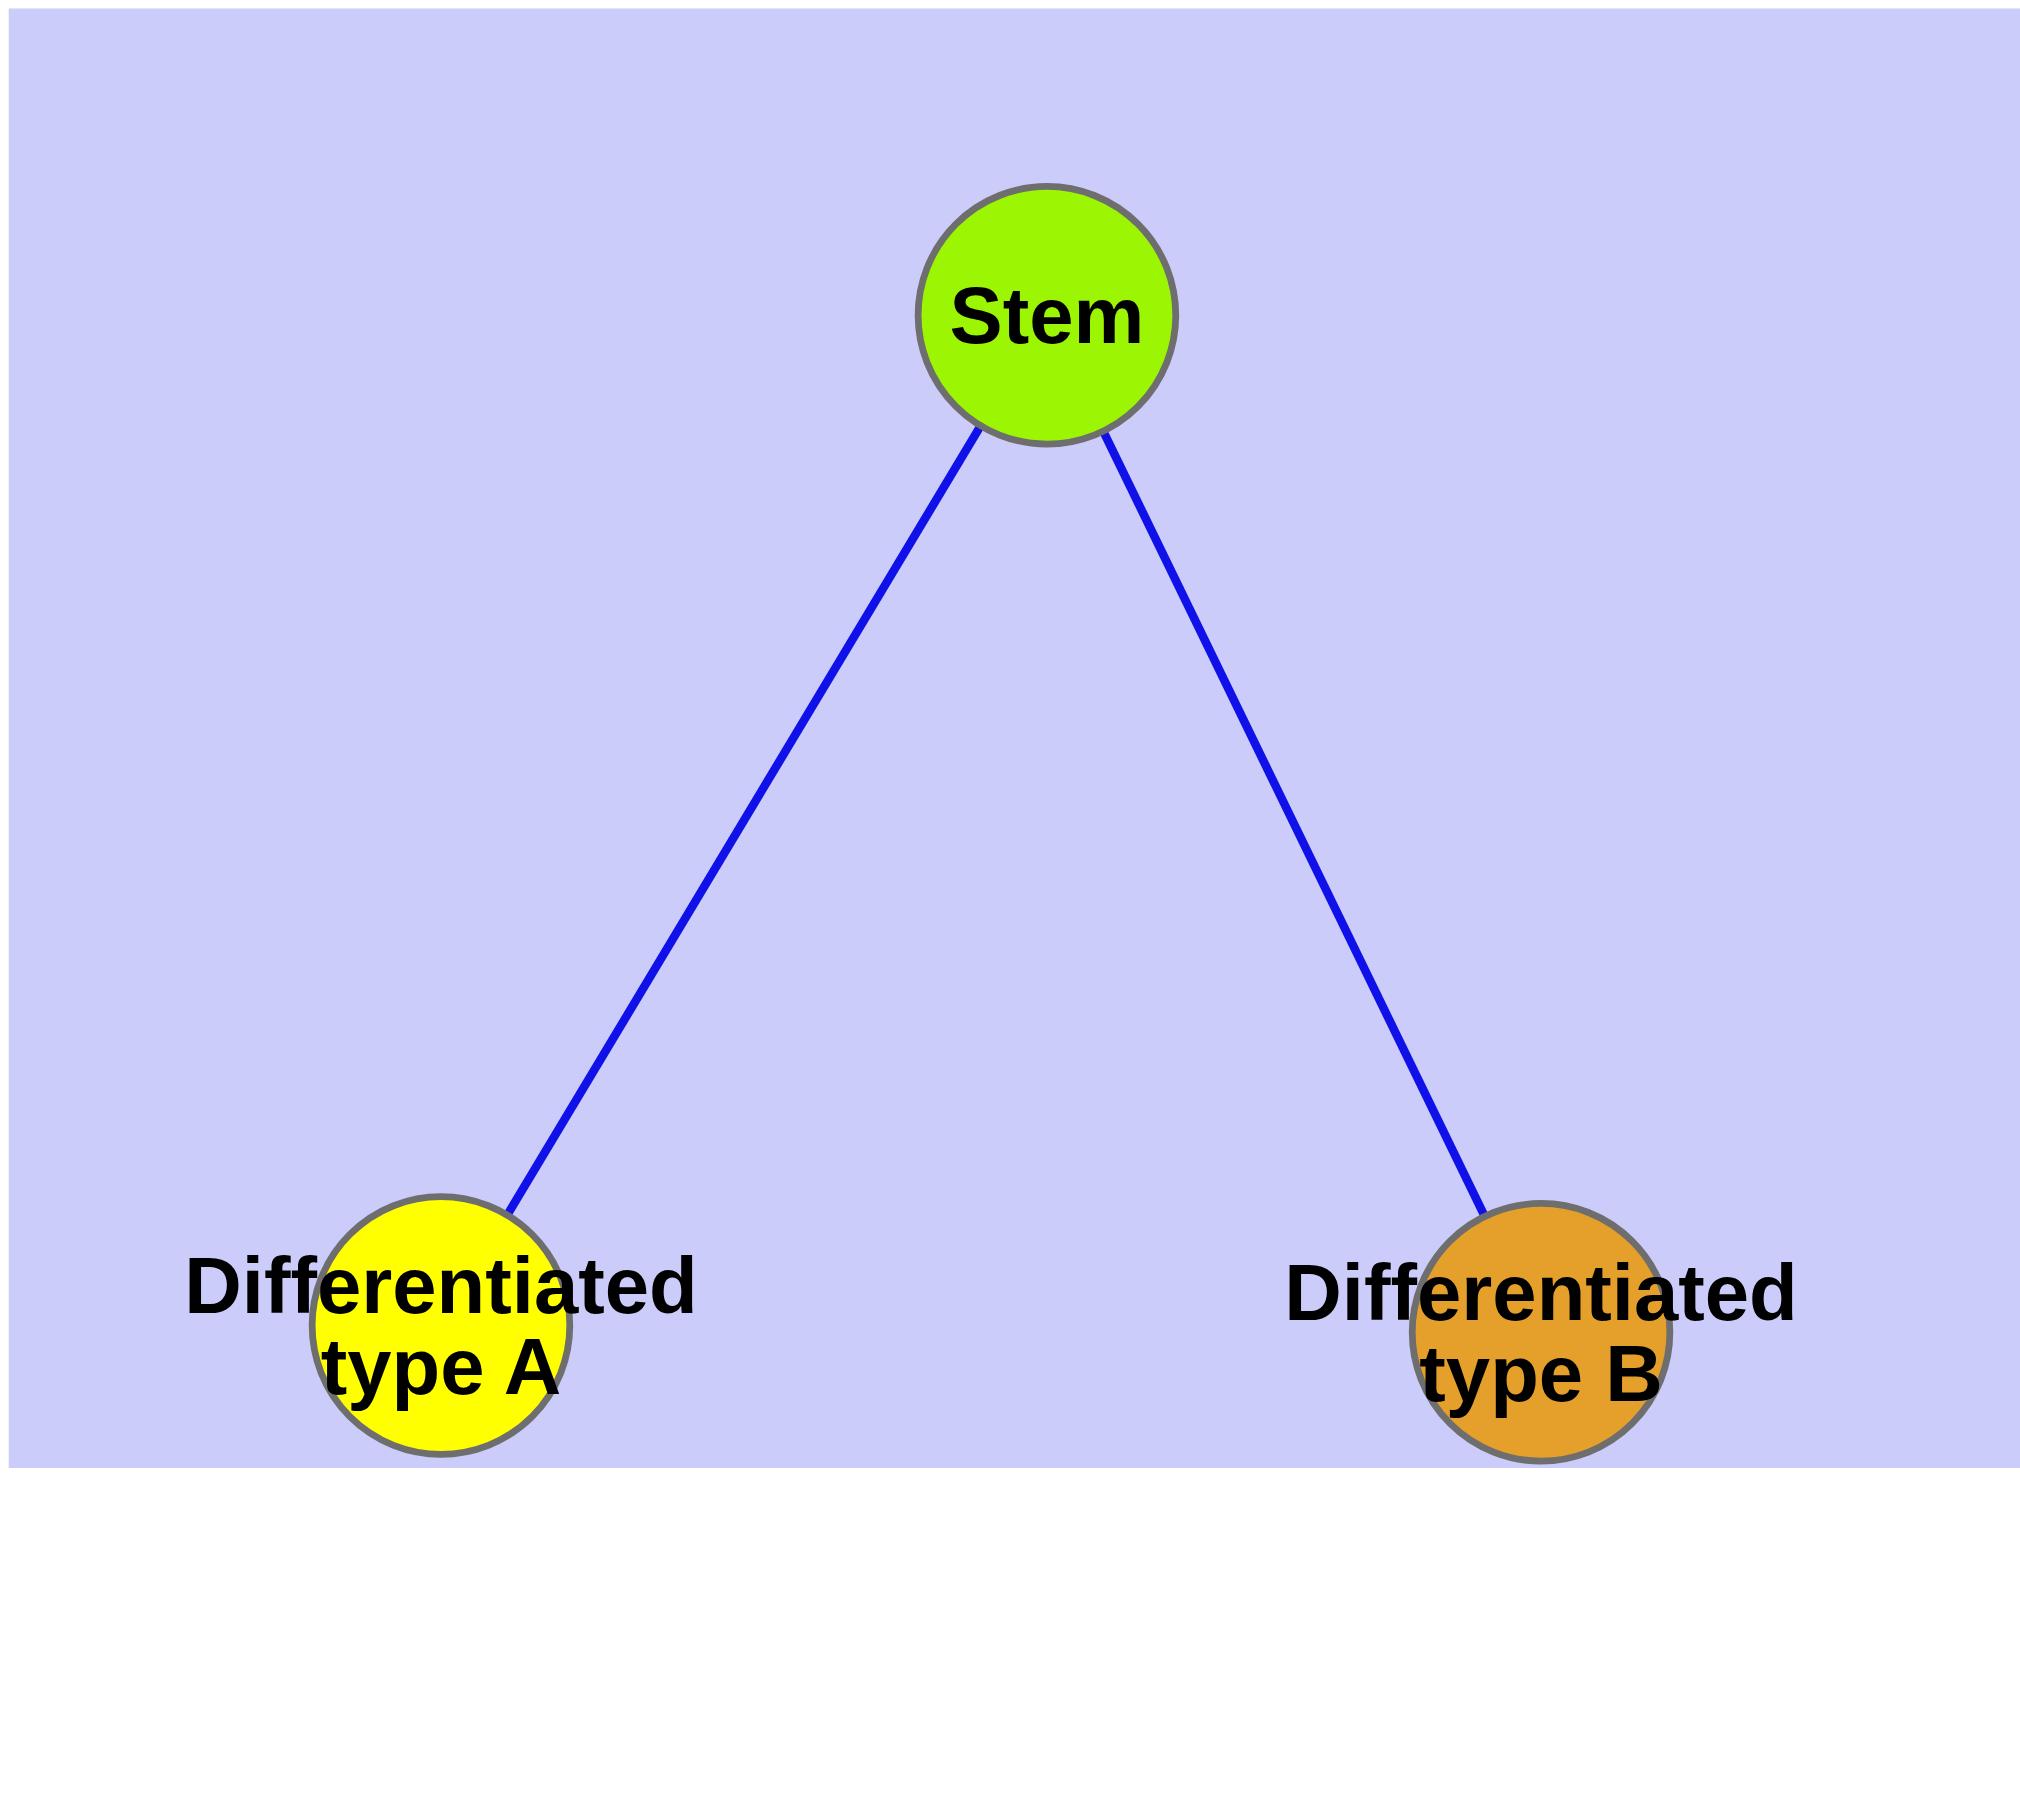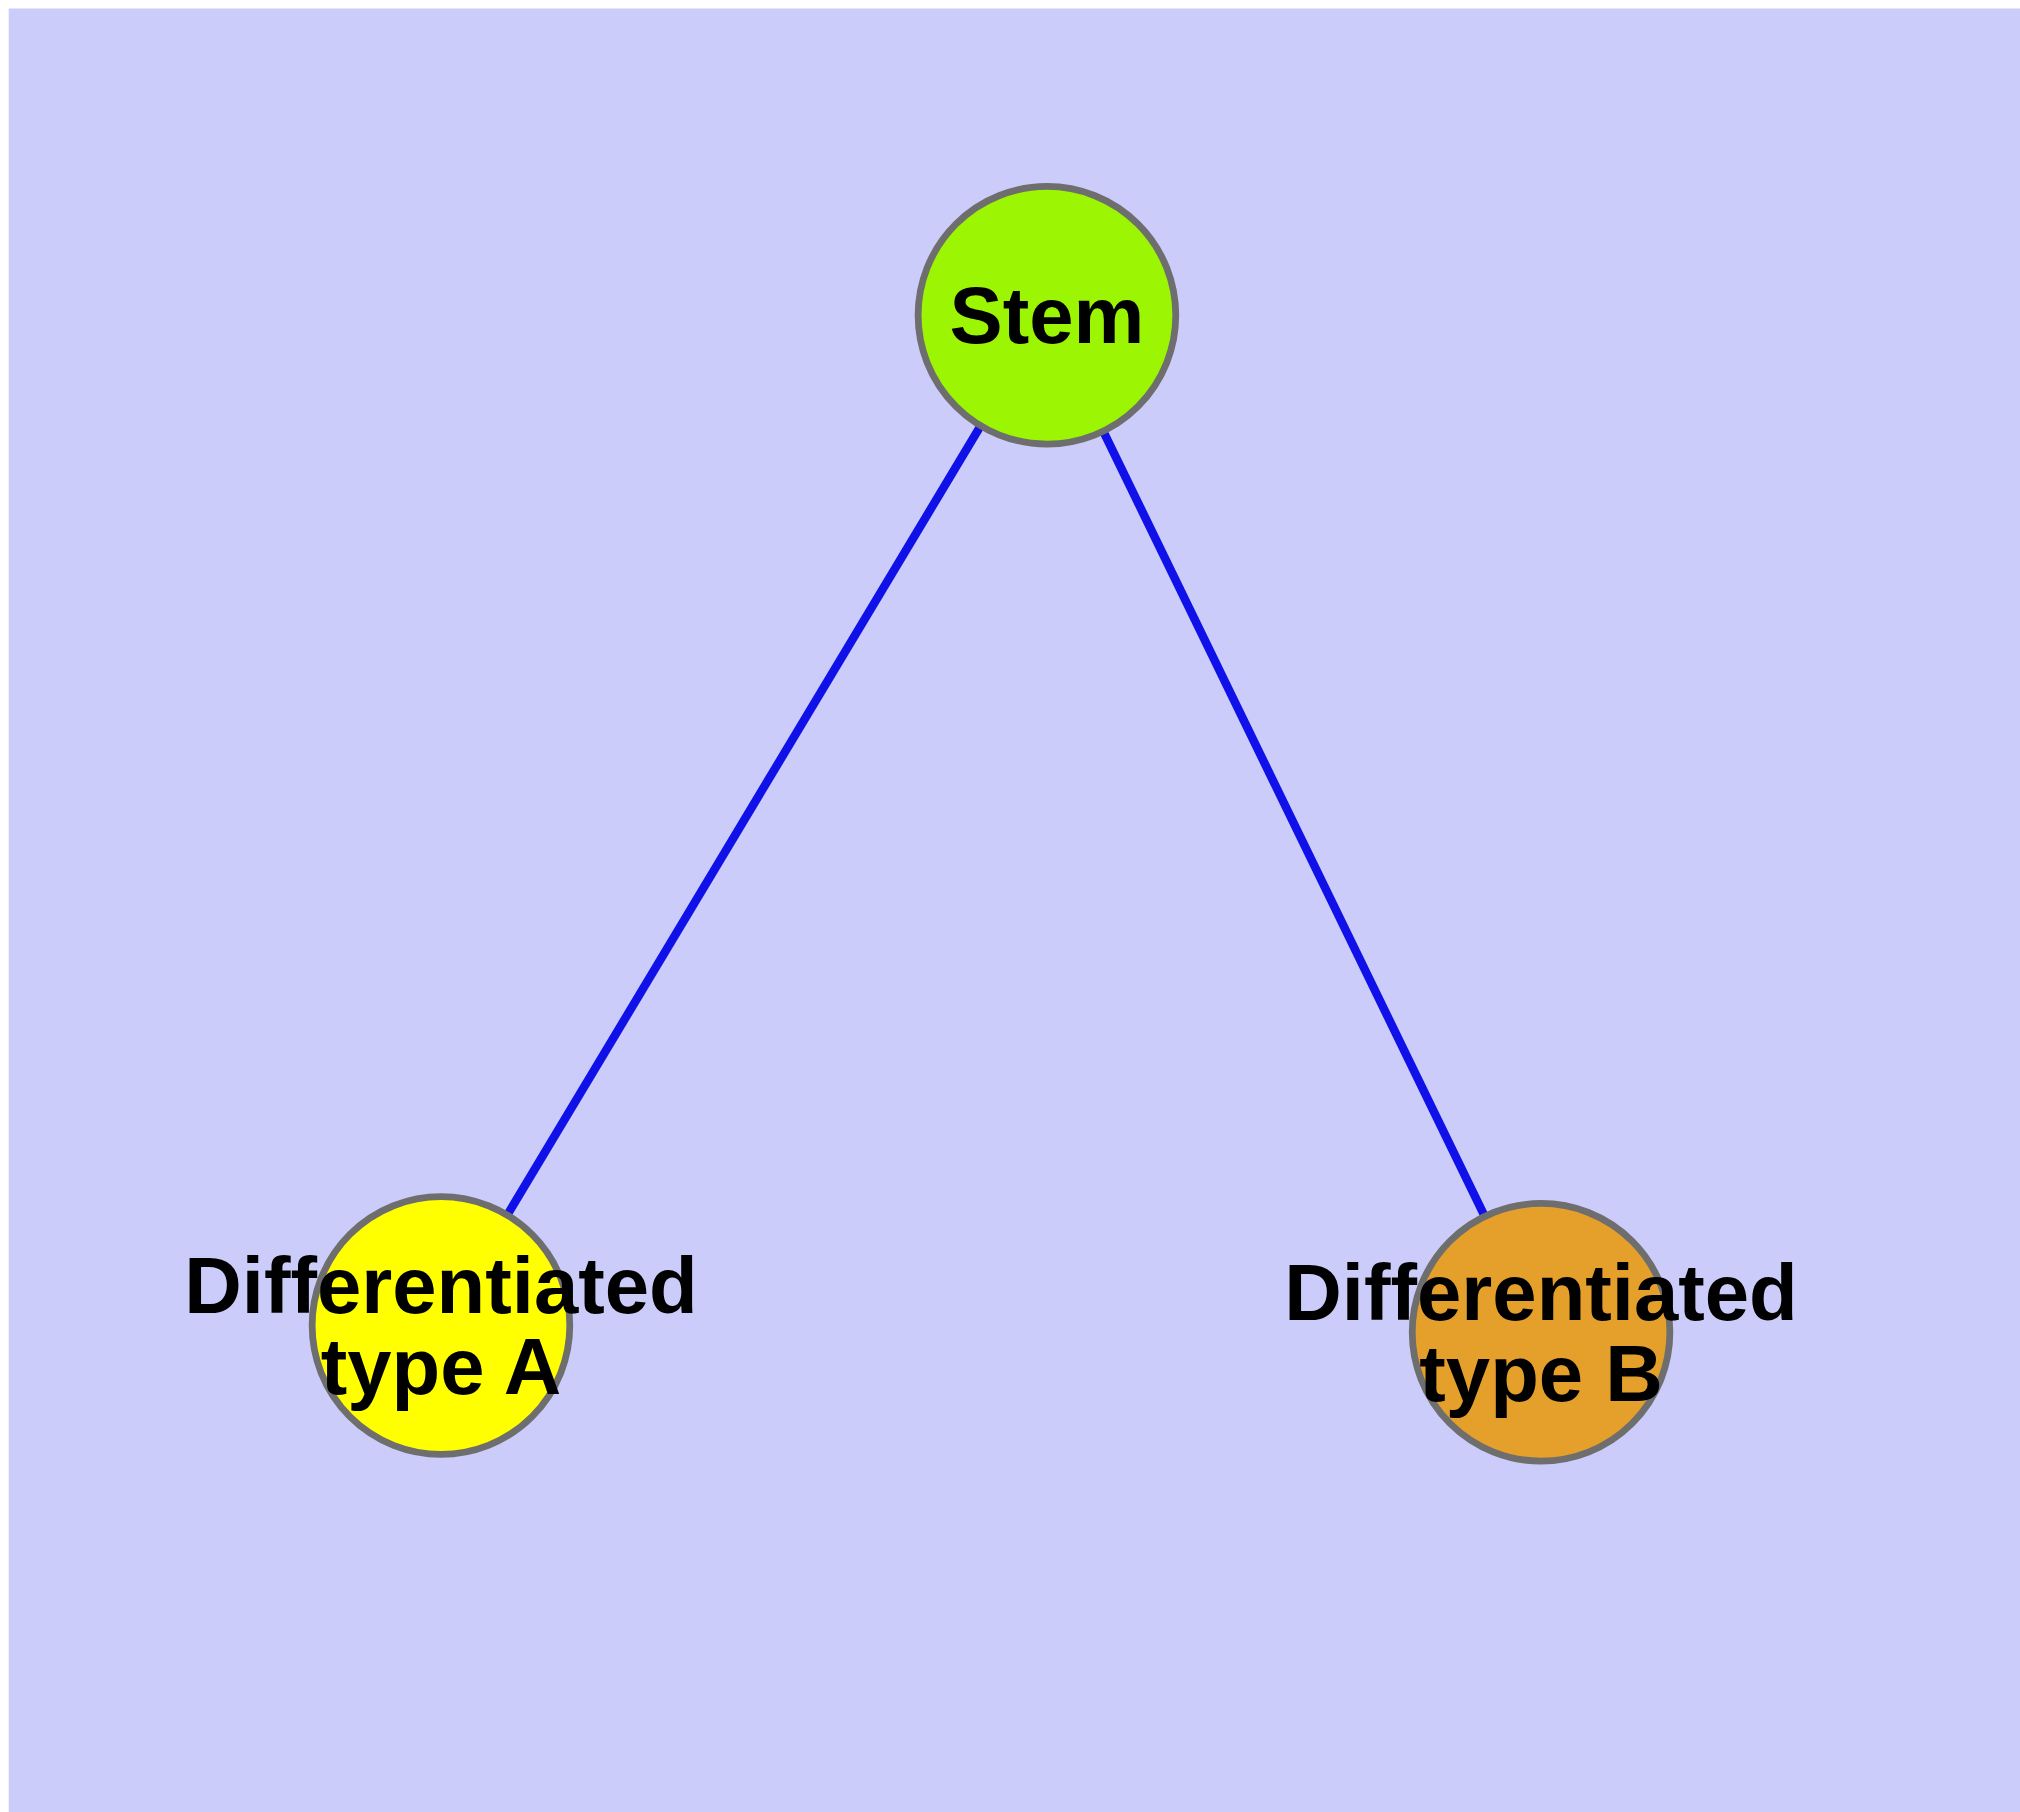--- a/index.html
+++ b/index.html
@@ -3,21 +3,21 @@
 <meta charset="utf-8">
 <style>
   html, body {
     margin: 0;
     padding: 0;
     background: #ffffff;
   }
   #canvas {
     position: relative;
     width: 2021px;
-    height: 1812px;
+    height: 1468px;
     background: #ffffff;
     overflow: hidden;
     font-family: "Liberation Sans", sans-serif;
   }
   #graph-svg {
     position: absolute;
     left: 0;
     top: 0;
     width: 2021px;
     height: 1812px;

